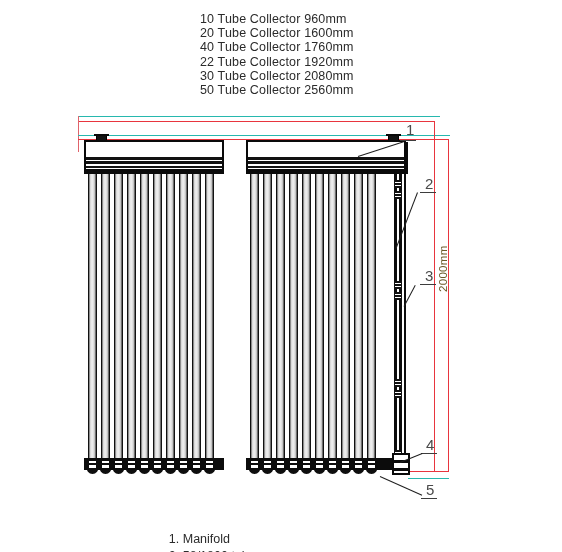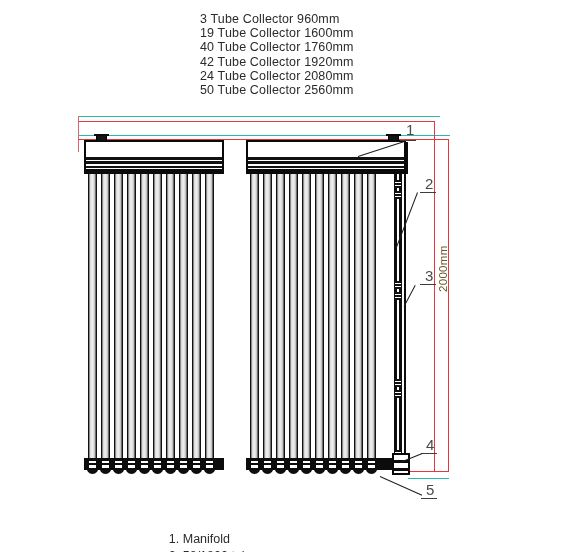--- a/index.html
+++ b/index.html
@@ -218,25 +218,25 @@
     white-space: pre;
   }
   .legend-item { margin-right: 14px; }
 </style>
 </head>
 <body>
 
 <div id="page">
 
   <div id="spec-list">
-    <div class="spec-line">3 Tube Collector 960mm</div>
-    <div class="spec-line">19 Tube Collector 1600mm</div>
+    <div class="spec-line">10 Tube Collector 960mm</div>
+    <div class="spec-line">20 Tube Collector 1600mm</div>
     <div class="spec-line">40 Tube Collector 1760mm</div>
-    <div class="spec-line">42 Tube Collector 1920mm</div>
-    <div class="spec-line">24 Tube Collector 2080mm</div>
+    <div class="spec-line">22 Tube Collector 1920mm</div>
+    <div class="spec-line">30 Tube Collector 2080mm</div>
     <div class="spec-line">50 Tube Collector 2560mm</div>
   </div>
 
   <div class="dim-line dim-h-cyan" style="left:78px; top:116px; width:362px;"></div>
 
   <div class="dim-line dim-h-red" style="left:78px; top:121px; width:357px;"></div>
 
   <div class="dim-line dim-v-redpale" style="left:78px; top:116px; height:36px;"></div>
 
   <div class="dim-line dim-h-cyan" style="left:78px; top:135px; width:372px;"></div>

